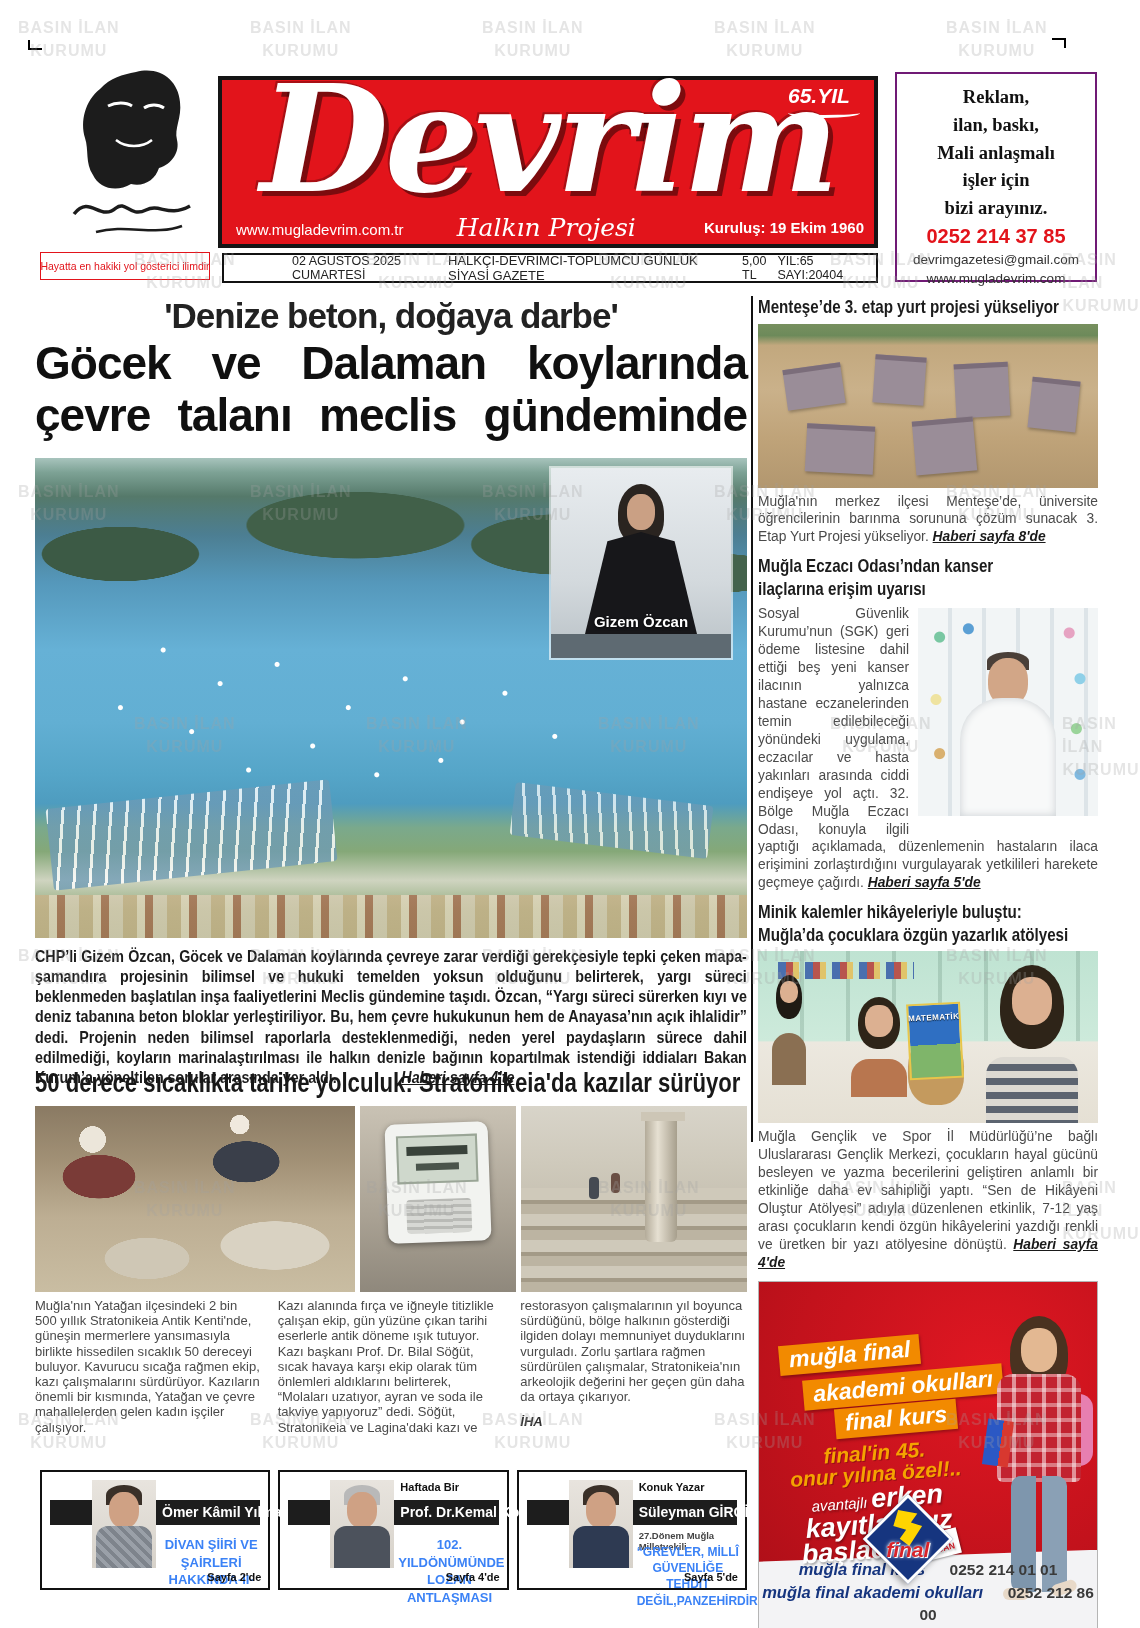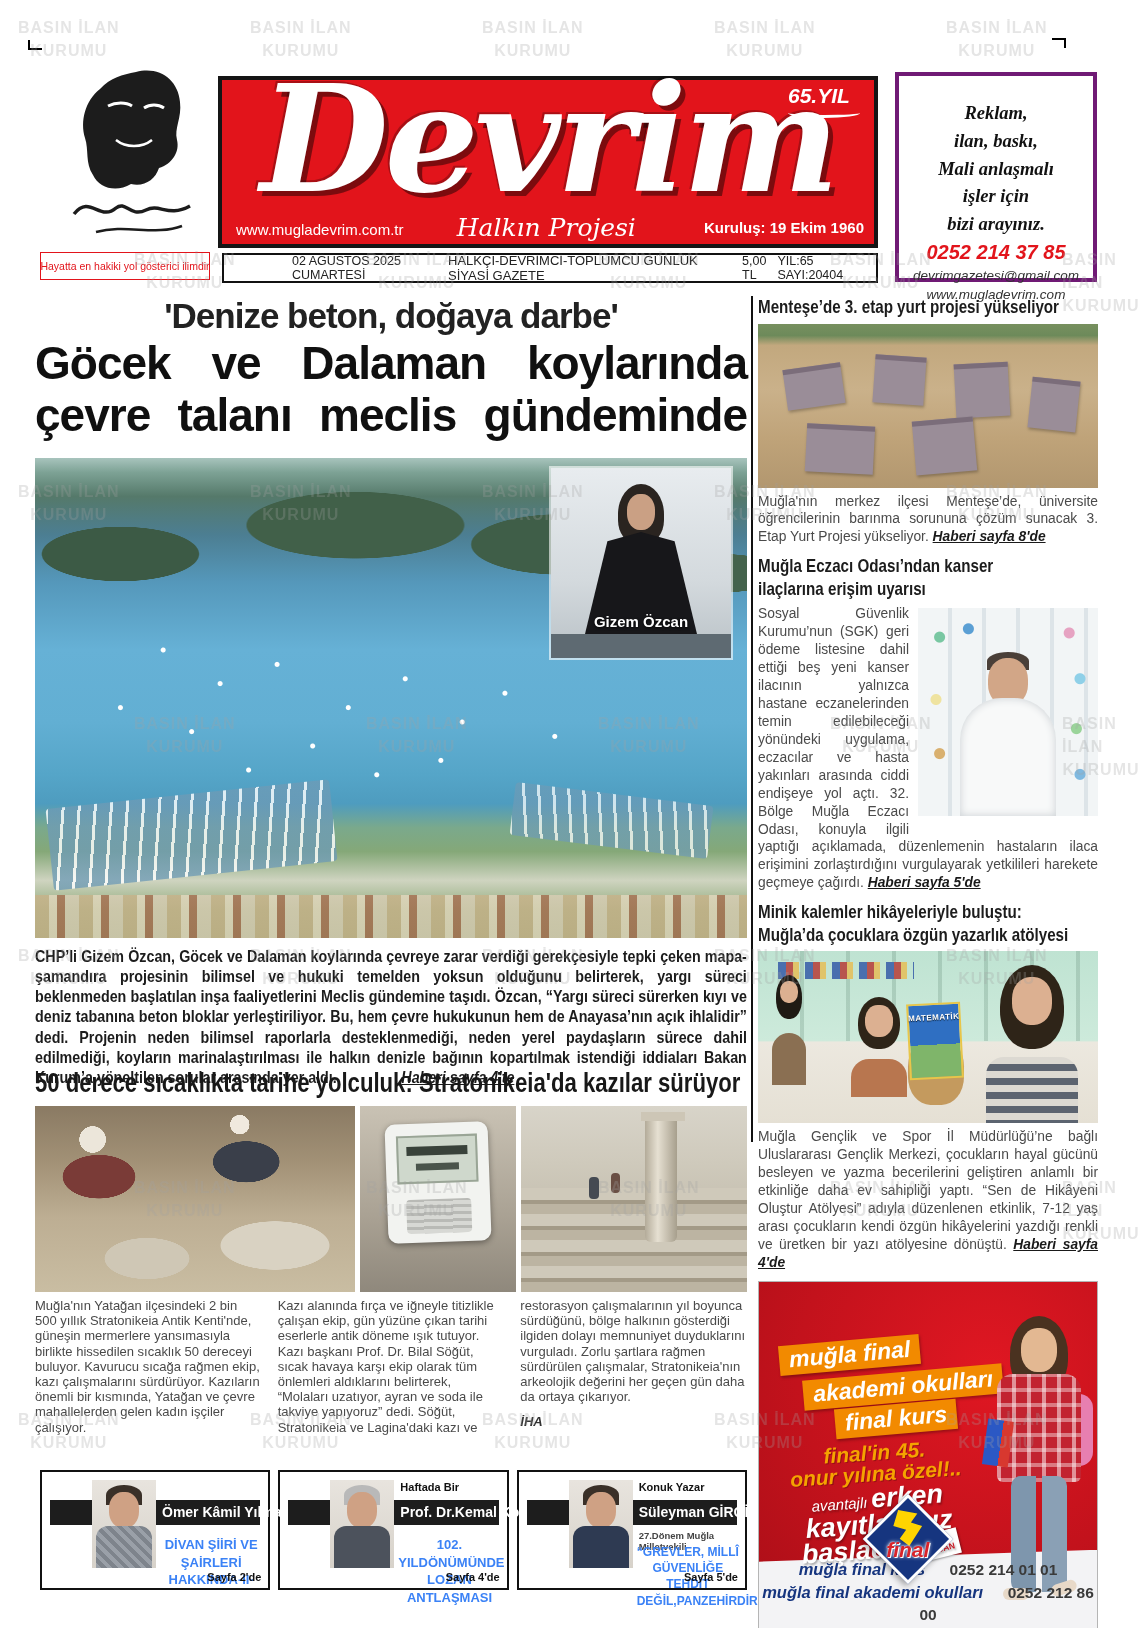--- a/index.html
+++ b/index.html
@@ -22,22 +22,22 @@
   .logo-text{position:absolute;left:0;right:0;top:-28px;text-align:center;
              font-family:"DejaVu Serif",serif;font-style:italic;font-weight:bold;font-size:148px;
              color:#fff;text-shadow:5px 5px 0 rgba(0,0,0,0.45),-2px -2px 0 rgba(0,0,0,0.25);letter-spacing:-4px;}
   .logo-year{position:absolute;right:14px;top:4px;color:#fff;font-family:Liberation Sans, sans-serif;
              font-style:italic;font-weight:bold;font-size:21px;}
   .year-swoosh{width:72px;height:7px;border-bottom:3px solid #fff;border-radius:50%;}
   .logo-web{position:absolute;left:14px;bottom:6px;color:#fff;font-size:15px;}
   .logo-tagline{position:absolute;left:36%;bottom:2px;color:#fff;font-family:"DejaVu Serif",serif;
                 font-style:italic;font-size:25px;}
   .logo-founded{position:absolute;right:10px;bottom:8px;color:#fff;font-weight:bold;font-size:15px;}
-  .contact-box{position:absolute;left:895px;top:72px;width:202px;height:210px;border:4px solid #701a75;
-               box-sizing:border-box;text-align:center;font-family:"Liberation Serif",serif;padding-top:24px;font-style:italic;}
+  .contact-box{position:absolute;left:895px;top:72px;width:202px;height:210px;border:2px solid #701a75;
+               box-sizing:border-box;text-align:center;font-family:"Liberation Serif",serif;padding-top:10px;}
   .cl{display:block;font-weight:bold;font-size:18.5px;line-height:1.5;color:#111;}
   .contact-phone{display:block;color:#e2141b;font-weight:bold;font-size:20px;margin-top:2px;font-family:"Liberation Sans",sans-serif;}
   .contact-email,.contact-web{display:block;font-size:13.5px;color:#333;margin-top:4px;font-family:"Liberation Sans",sans-serif;}
   .date-bar{position:absolute;left:222px;top:253px;width:656px;height:30px;border:2px solid #111;
             box-sizing:border-box;display:flex;align-items:center;justify-content:space-between;
             padding:0 10px 0 68px;font-size:12.5px;color:#222;}
   .date-bar .db-slogan{font-size:13px;}
   
   .kicker{position:absolute;left:35px;top:296px;width:712px;text-align:center;
           font-size:35px;font-weight:bold;color:#222;letter-spacing:-1px;}

